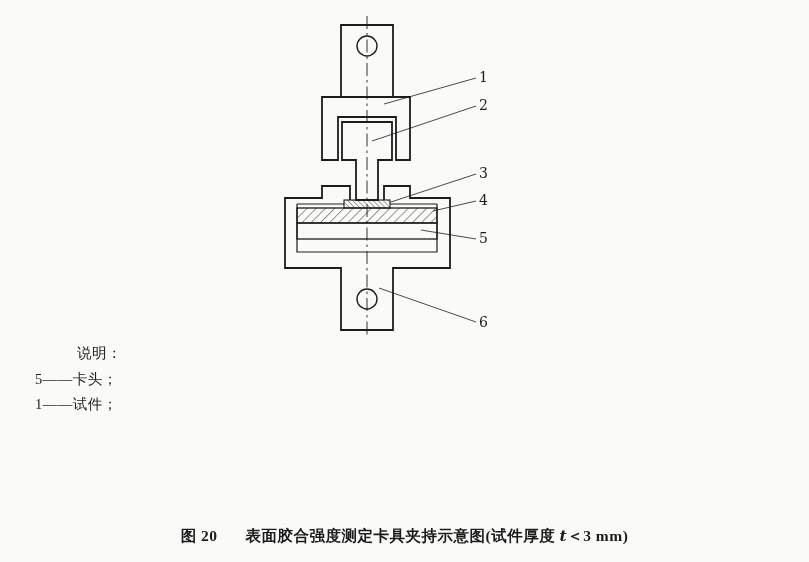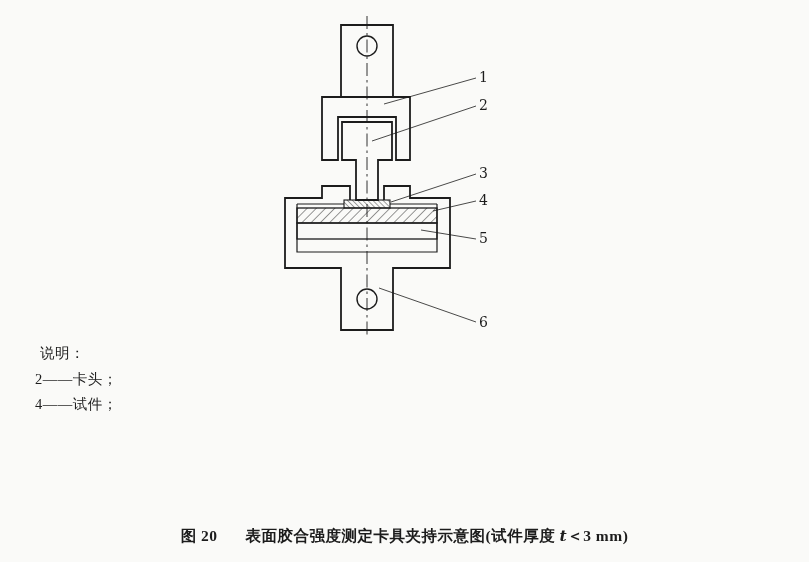--- a/index.html
+++ b/index.html
@@ -8,21 +8,21 @@
     background: var(--paper, #fafaf8);
     color: var(--ink, #1c1c1c);
     font-family: "Liberation Serif", "DejaVu Serif", serif;
   }
   .page { position:relative; width:809px; height:562px; overflow:hidden; }
   svg.diagram { position:absolute; left:0; top:0; color: var(--ink, #1c1c1c);
     font-family: "DejaVu Serif", "Liberation Serif", serif; }
   svg.diagram text { fill: currentColor; font-size:14px; }
   .legend { position:absolute; left:35px; top:341px; font-size:14.5px;
     line-height:25.5px; letter-spacing:0.5px; }
-  .legend .legend-title { padding-left:5px; }
+  .legend .legend-title { padding-left:5px;margin-left:37px; }
   .caption { position:absolute; left:0; top:526px; width:100%;
     text-align:center; font-weight:bold; font-size:15.5px; letter-spacing:0.5px; }
   .caption .lbl { margin-right:28px;font-family:Liberation Serif, serif; }
   .caption i { font-style:italic; font-family:"DejaVu Serif","Liberation Serif",serif; }
 </style>
 </head>
 <body>
 
 <div class="page">
 
@@ -70,21 +70,21 @@
       <text x="479" y="110">2</text>
       <text x="479" y="178">3</text>
       <text x="479" y="205">4</text>
       <text x="479" y="243">5</text>
       <text x="479" y="327">6</text>
     </g>
   </svg>
 
   <div class="legend">
     <div class="legend-title">说明：</div>
-    <div class="legend-line">2——卡头；</div>
-    <div class="legend-line">4——试件；</div>
+    <div class="legend-line">5——卡头；</div>
+    <div class="legend-line">1——试件；</div>
   </div>
 
   <div class="caption">
     <span class="lbl">图 20</span><span>表面胶合强度测定卡具夹持示意图(试件厚度 </span><i>t</i><span>＜3 mm)</span>
   </div>
 
 </div>
 
 </body></html>

